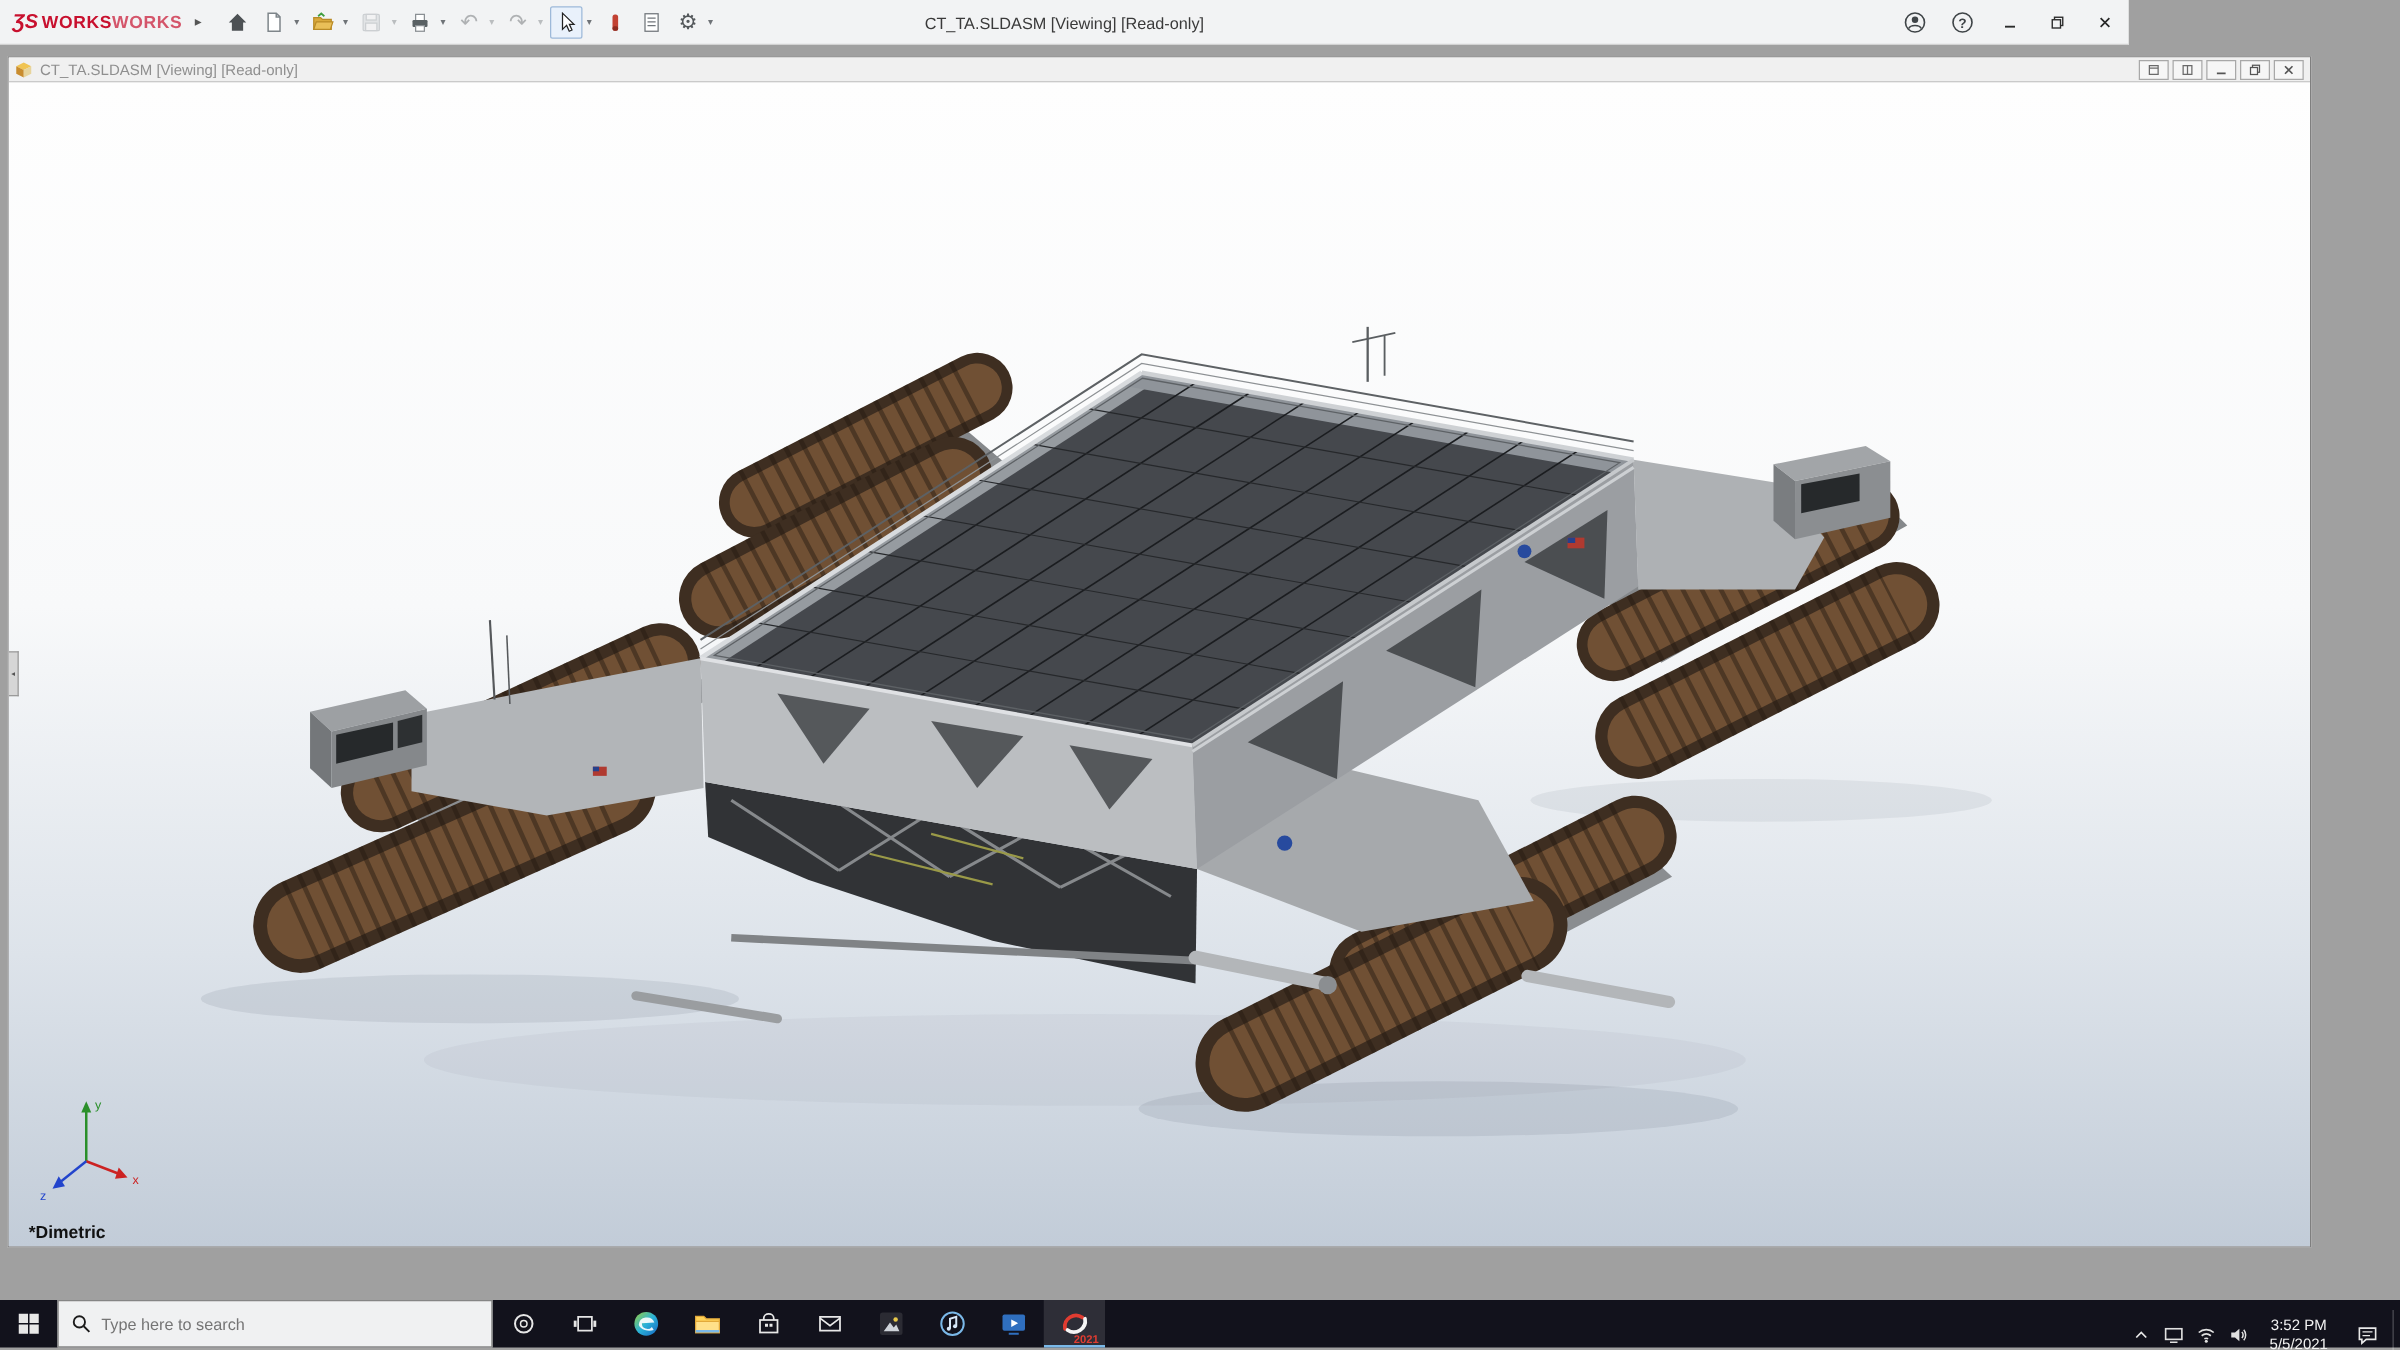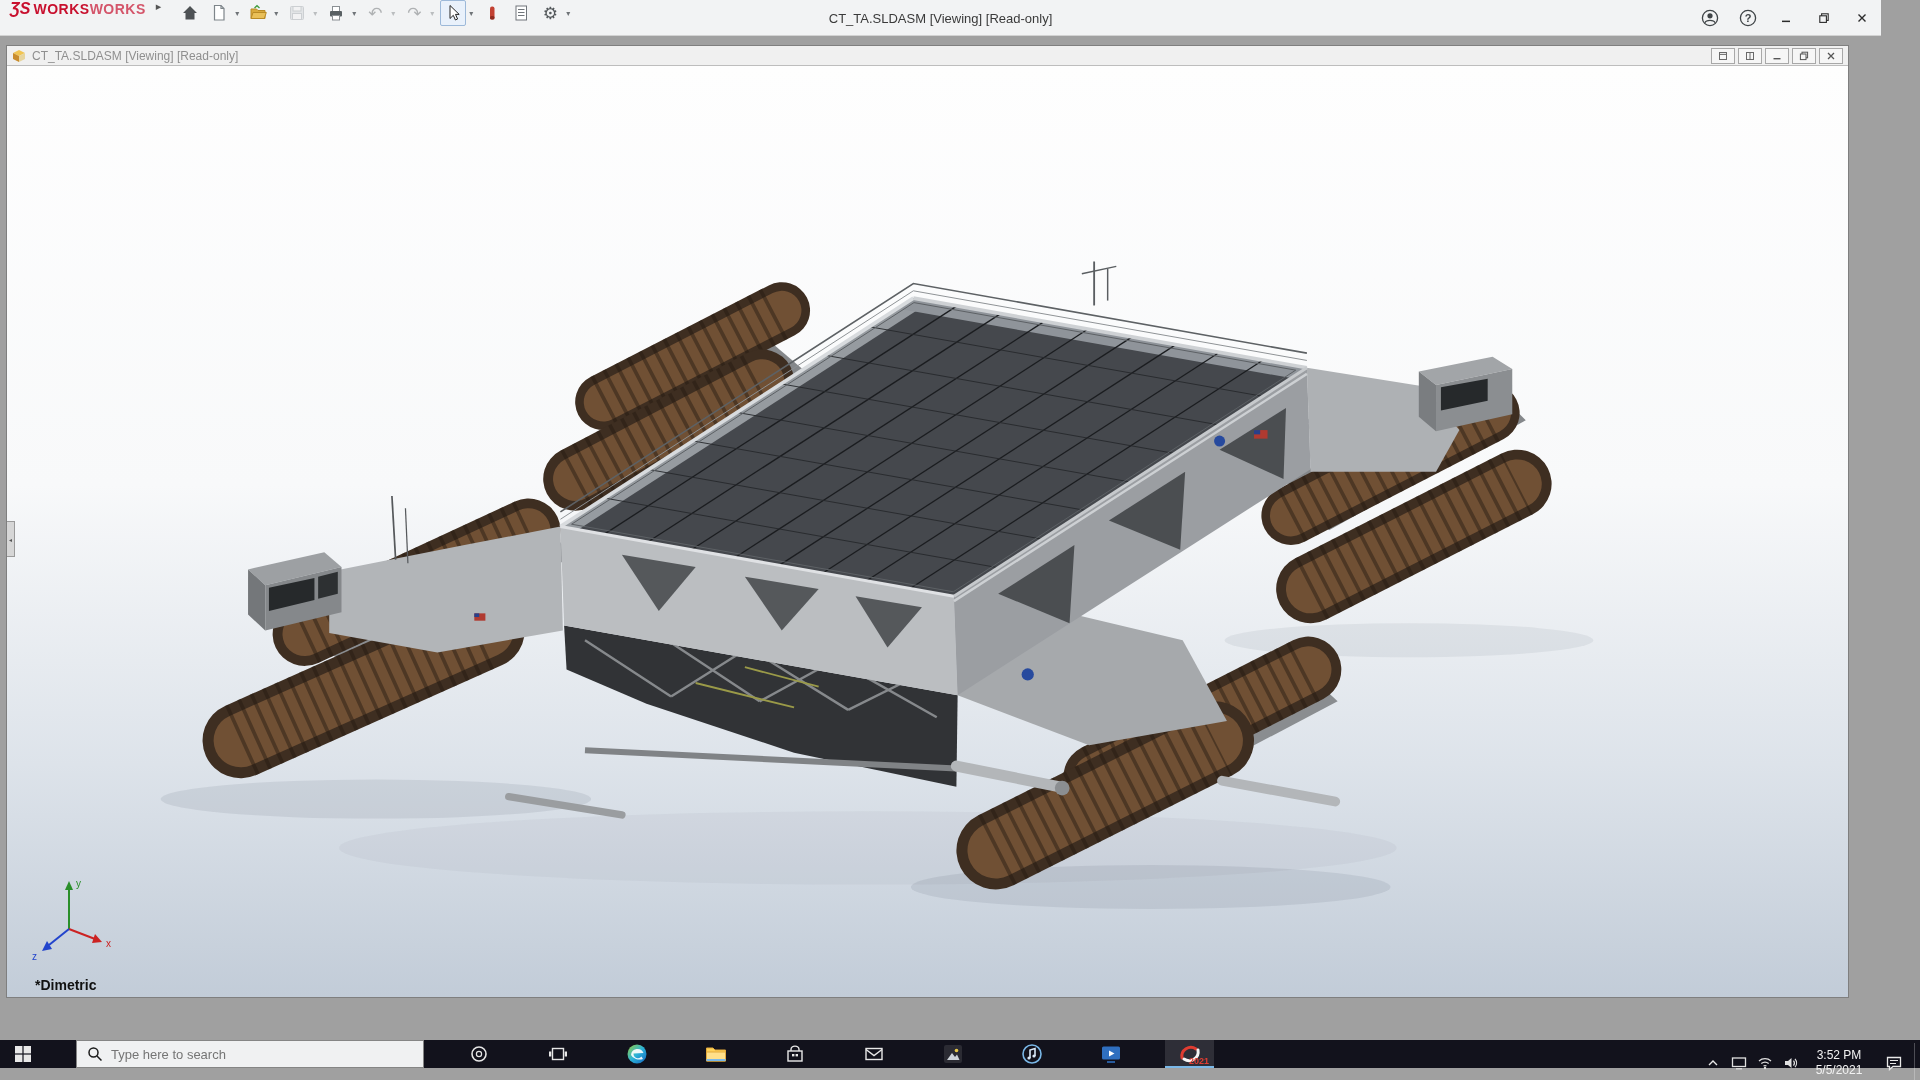--- a/index.html
+++ b/index.html
@@ -1,20 +1,20 @@
 <!DOCTYPE html>
 <html><head>
 <meta charset="utf-8">
 <style>
   *{margin:0;padding:0;box-sizing:border-box;}
   html,body{width:1920px;height:1080px;overflow:hidden;font-family:"Liberation Sans",sans-serif;background:#a0a0a0;}
   .screen{position:relative;width:1920px;height:1080px;background:#a0a0a0;}
 
   
-  .titlebar{position:absolute;top:0;left:0;width:1881px;height:36px;background:#f2f3f4;border-bottom:1px solid #d2d2d2;display:flex;align-items:flex-start;z-index:30;}
+  .titlebar{position:absolute;top:0;left:0;width:1703px;height:36px;background:#f2f3f4;border-bottom:1px solid #d2d2d2;display:flex;align-items:center;z-index:30;}
   .brand{display:flex;align-items:baseline;margin-left:10px;margin-right:10px;white-space:nowrap;}
   .brand .mark{color:#c8102e;font-weight:bold;font-style:italic;font-size:16px;margin-right:3px;}
   .brand .solid{color:#c8102e;font-weight:bold;font-size:14px;letter-spacing:.5px;}
   .brand .works{color:#d4556a;font-weight:bold;font-size:14px;letter-spacing:.5px;}
   .flyout{color:#555;font-size:11px;margin-right:16px;}
   .tb-group{display:flex;align-items:center;margin-right:3px;}
   .tbtn{width:26px;height:26px;display:flex;align-items:center;justify-content:center;border-radius:2px;}
   .tbtn.pressed{background:#e9f1fb;border:1px solid #9db9d9;}
   .dd{font-size:8px;color:#6f7377;width:10px;text-align:center;}
   .disabled{opacity:.42;}
@@ -24,26 +24,26 @@
   .winbtn{width:38px;height:36px;display:flex;align-items:center;justify-content:center;}
 
   
   .docwin{position:absolute;left:6px;top:45px;width:1843px;height:953px;background:#fff;border:1px solid #7f7f7f;z-index:10;}
   .docbar{height:20px;background:#f0f0f0;border-bottom:1px solid #bdbdbd;display:flex;align-items:center;padding:0 5px;}
   .doctitle{font-size:12px;color:#8f8f8f;margin-left:6px;flex:0 0 auto;}
   .docbar-spacer{flex:1;}
   .dbtn{width:24px;height:16px;border:1px solid #a8a8a8;background:#f6f6f6;display:flex;align-items:center;justify-content:center;margin-left:3px;}
   .viewport{position:absolute;left:0;right:0;top:20px;bottom:0;background:linear-gradient(180deg,#fefefe 0%,#f8f9fa 45%,#dde3ea 75%,#c2ccd8 100%);overflow:hidden;}
   .model-svg{position:absolute;inset:0;width:100%;height:100%;}
-  .viewlabel{position:absolute;left:28px;bottom:4px;font-size:14px;font-weight:bold;color:#111;}
+  .viewlabel{position:absolute;left:16px;bottom:4px;font-size:14px;font-weight:bold;color:#111;}
   .triad{position:absolute;left:22px;bottom:36px;width:90px;height:88px;}
   .collapse-tab{position:absolute;left:0;top:455px;width:8px;height:36px;background:#d6d6d6;border:1px solid #9a9a9a;border-left:none;display:flex;align-items:center;justify-content:center;font-size:6px;color:#555;}
 
   
-  .taskbar{position:absolute;left:0;top:1040px;width:1920px;height:28px;background:#12121c;display:flex;align-items:stretch;z-index:40;gap:30px;}
+  .taskbar{position:absolute;left:0;top:1040px;width:1920px;height:38px;background:#12121c;display:flex;align-items:stretch;z-index:40;}
   .tb-start{width:46px;display:flex;align-items:center;justify-content:center;}
   .tb-search{width:348px;background:#f0f1f2;border:1px solid #858585;display:flex;align-items:center;padding:0 10px;gap:8px;}
   .tb-search input{border:none;background:transparent;outline:none;flex:1;font-size:13px;color:#333;font-family:"Liberation Sans",sans-serif;}
   .tb-app{width:49px;display:flex;align-items:center;justify-content:center;position:relative;}
   .tb-app.active{background:rgba(255,255,255,.12);box-shadow:inset 0 -2px 0 #7ab8e8;}
   .sw-badge{position:absolute;right:5px;bottom:2px;font-size:9px;font-weight:bold;color:#e03c31;margin-left:28px;}
   .tray{margin-left:auto;display:flex;align-items:center;margin-top:17px;}
   .tray-btn{width:26px;height:40px;display:flex;align-items:center;justify-content:center;}
   .clock{width:70px;text-align:center;font-size:12px;color:#f2f2f2;line-height:15px;}
   .showdesk{width:6px;height:40px;border-left:1px solid rgba(255,255,255,.25);}

